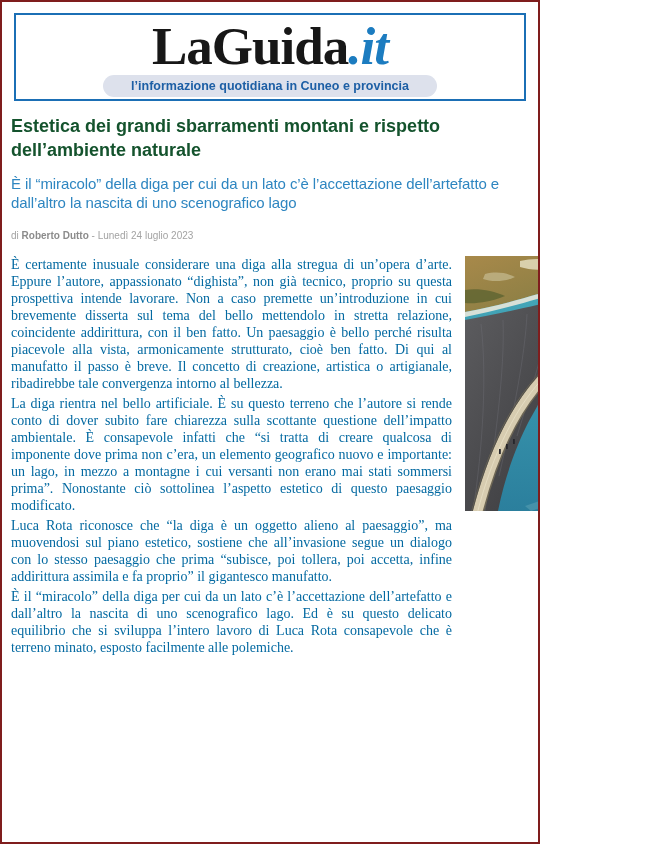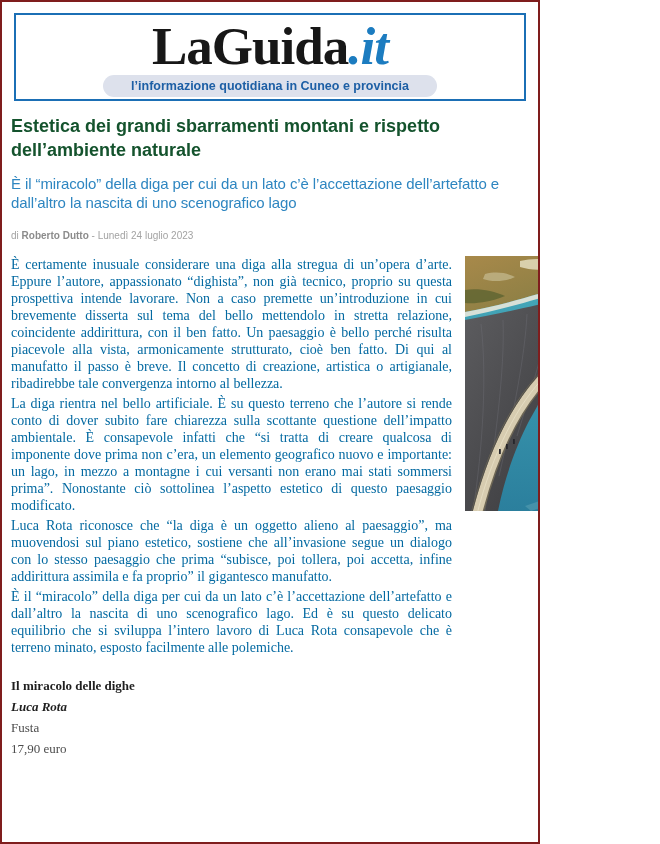--- a/index.html
+++ b/index.html
@@ -158,20 +158,14 @@
         </div>
       </div>
       <div class="publisher">
         <div class="pub-mark">fu</div>
         <div class="pub-name">fusta</div>
         <div class="pub-sub">editore</div>
       </div>
     </div>
   </div>
 
-  <div class="book-info">
-    <div class="bi-title">Il miracolo delle dighe</div>
-    <div class="bi-author">Luca Rota</div>
-    <div class="bi-publisher">Fusta</div>
-    <div class="bi-price">17,90 euro</div>
-  </div>
 
 </div>
 
 </body></html>

